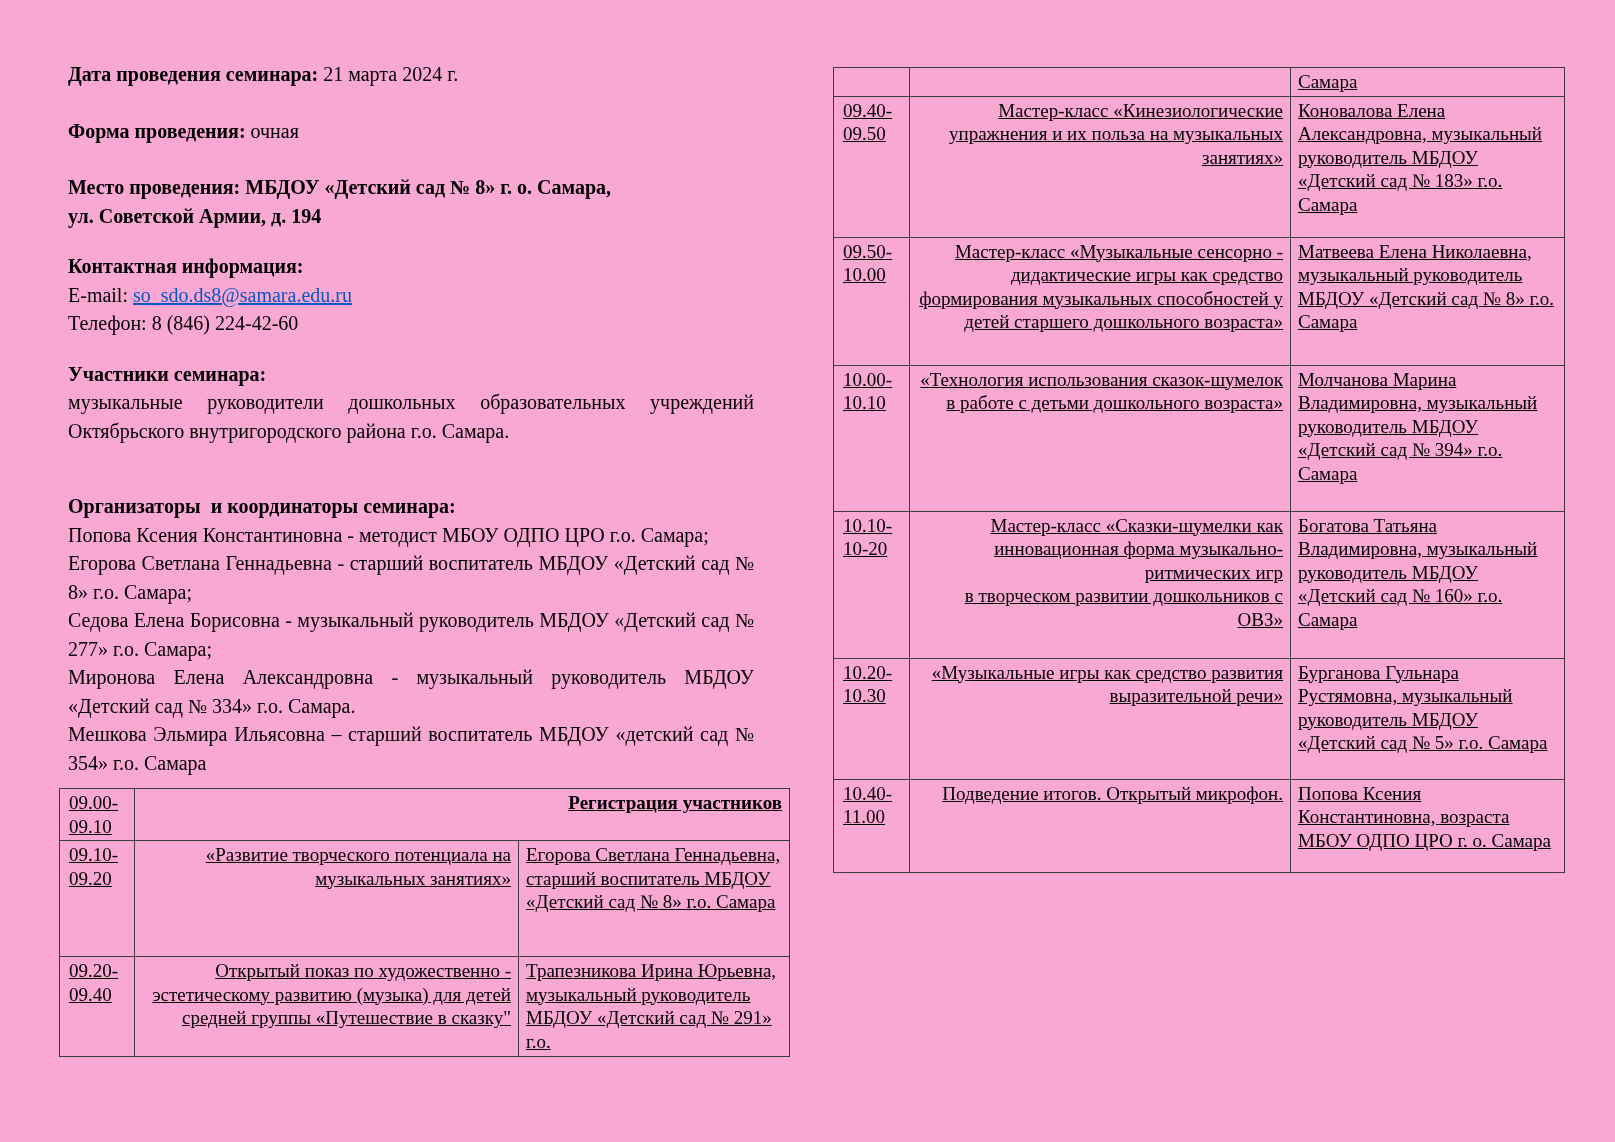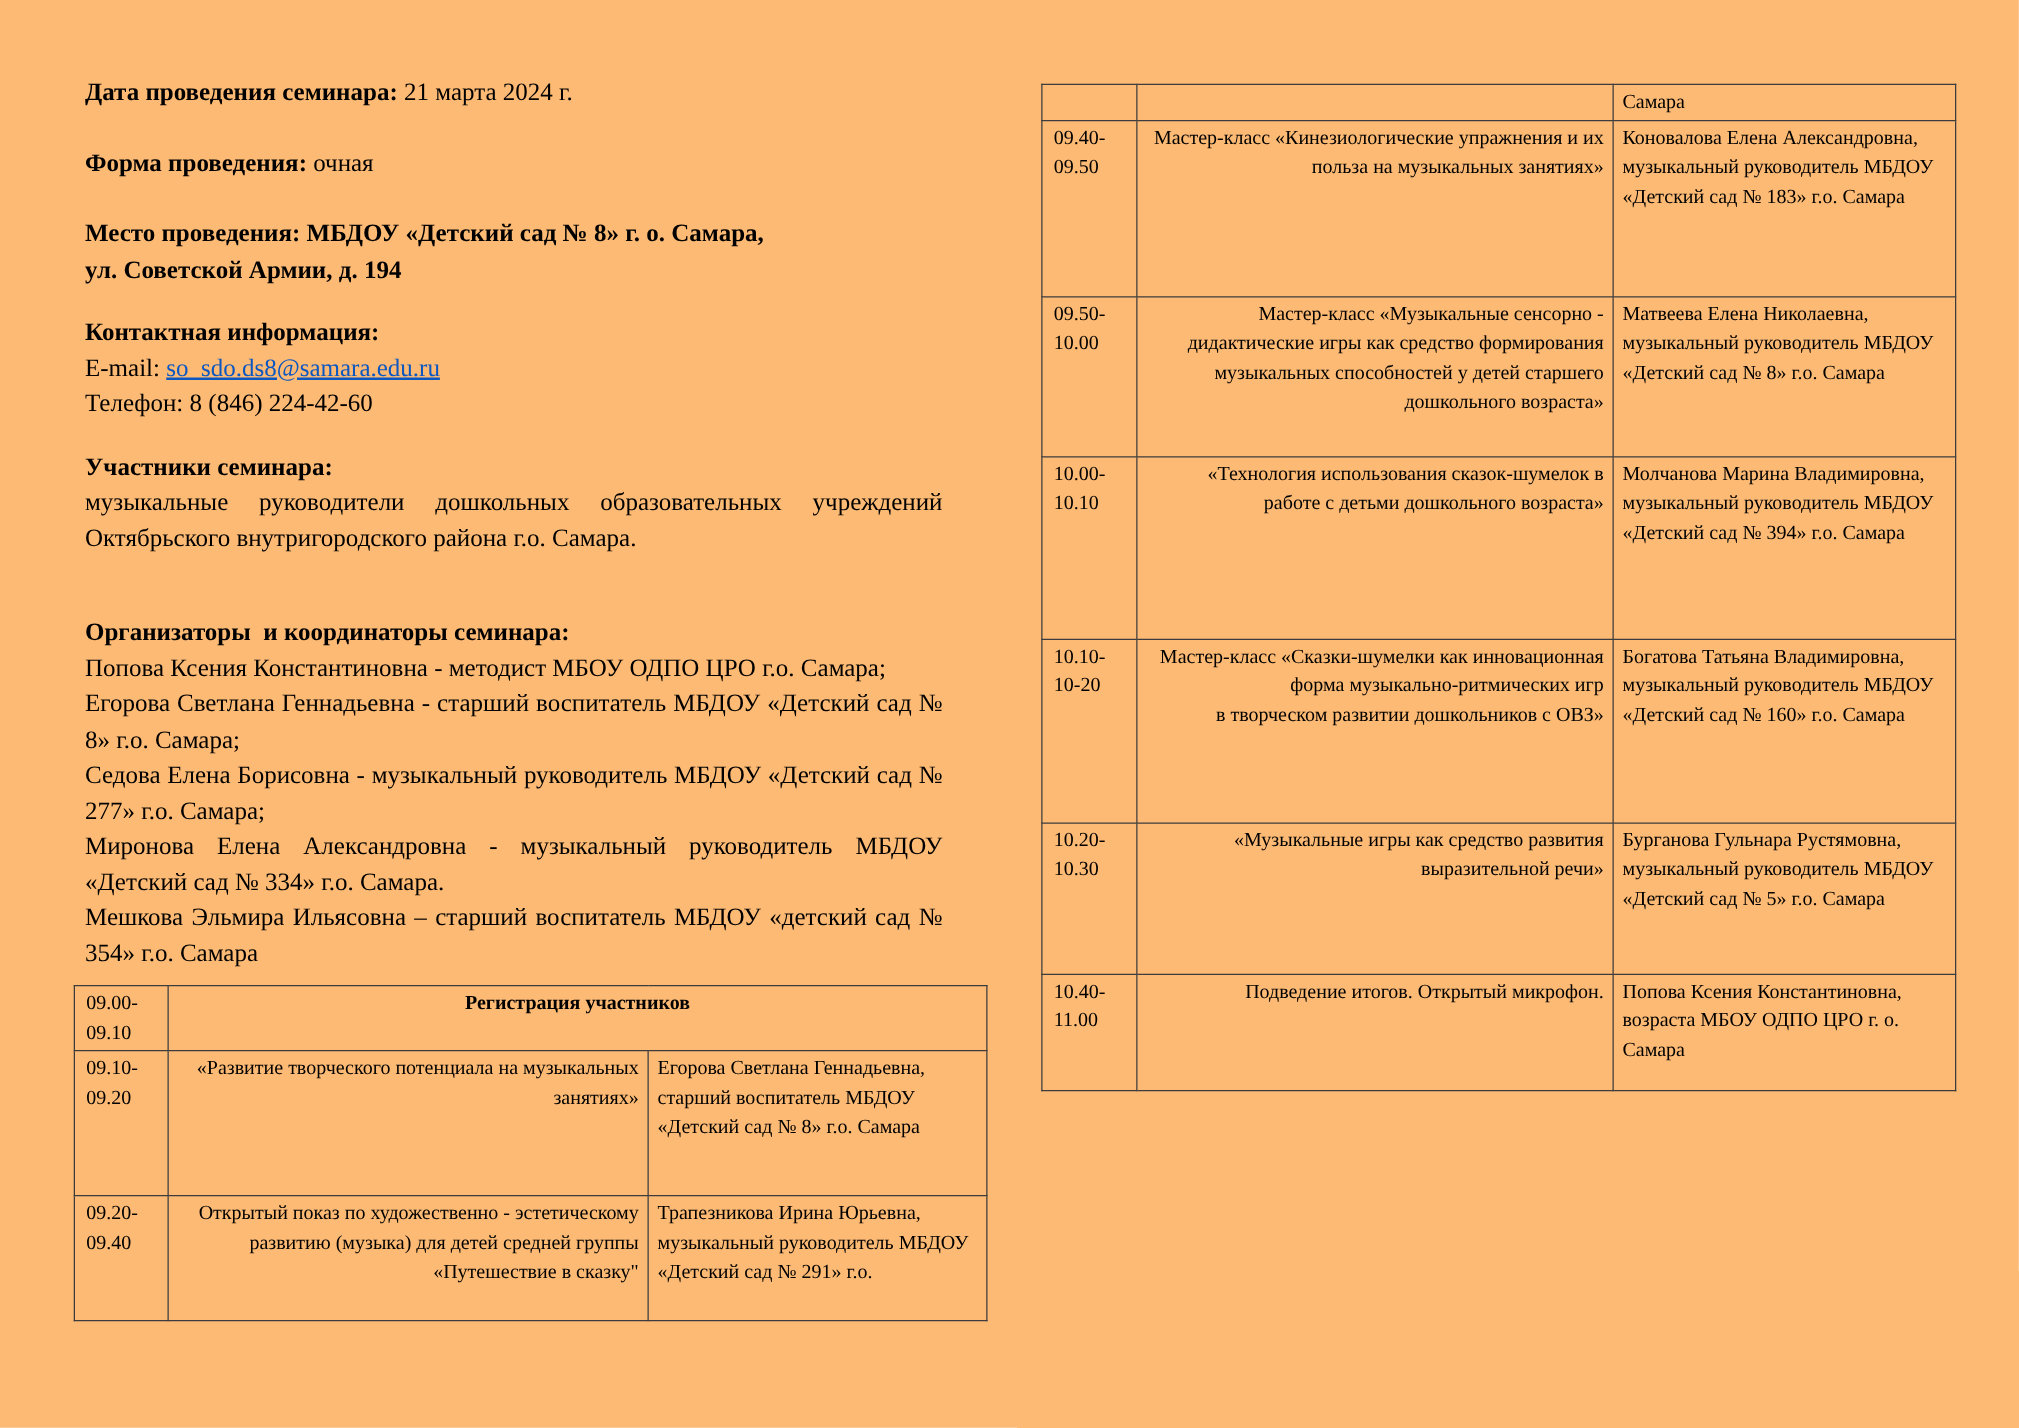--- a/index.html
+++ b/index.html
@@ -4,21 +4,21 @@
 <style>
   html,body { margin:0; padding:0; }
   body {
     width:1615px; height:1142px;
     background:#ffffff;
     font-family:"Liberation Serif","DejaVu Serif",serif;
     color:#000;
     position:relative;
     overflow:hidden;
   }
-  .page { position:absolute; inset:0; background:#fdba74; }
+  .page { position:absolute; inset:0; background:#f9a8d4; }
 
   
   .info {
     position:absolute; left:68px; top:60px; width:686px;
     font-size:20px; line-height:28.5px;
   }
   .info .para { margin:0; }
   .info .m-sm { margin-top:16px; }
   .info .m-md { margin-top:22px; }
   .info .m-lg { margin-top:28px; }
@@ -27,31 +27,31 @@
   .preline { white-space:pre-line; }
   .justify { text-align:justify; }
   a.email {
     color:#0b57c2; text-decoration:underline; cursor:pointer;
   }
 
   
   table.sched {
     position:absolute;
     border-collapse:collapse; table-layout:fixed;
-    font-size:16px; line-height:23.5px;
+    font-size:19px; line-height:23.5px;text-decoration:underline;
   }
   table.sched td {
     border:1.6px solid #3c3c3c;
     vertical-align:top;
     padding:2px 7px 2px 7px;
     overflow:hidden;
   }
   table.sched td.time  { white-space:pre-line; padding-left:9px; }
   table.sched td.topic { white-space:pre-line;text-align:right; }
-  table.sched td.merged { text-align:center; font-weight:bold; }
+  table.sched td.merged { text-align:right; font-weight:bold; }
   #table-left  { left:59px;  top:788px; width:730px; }
   #table-right { left:833px; top:67px;  width:731px; }
 </style>
 </head>
 <body>
 
 <div class="page">
 
   <div class="info">
 

